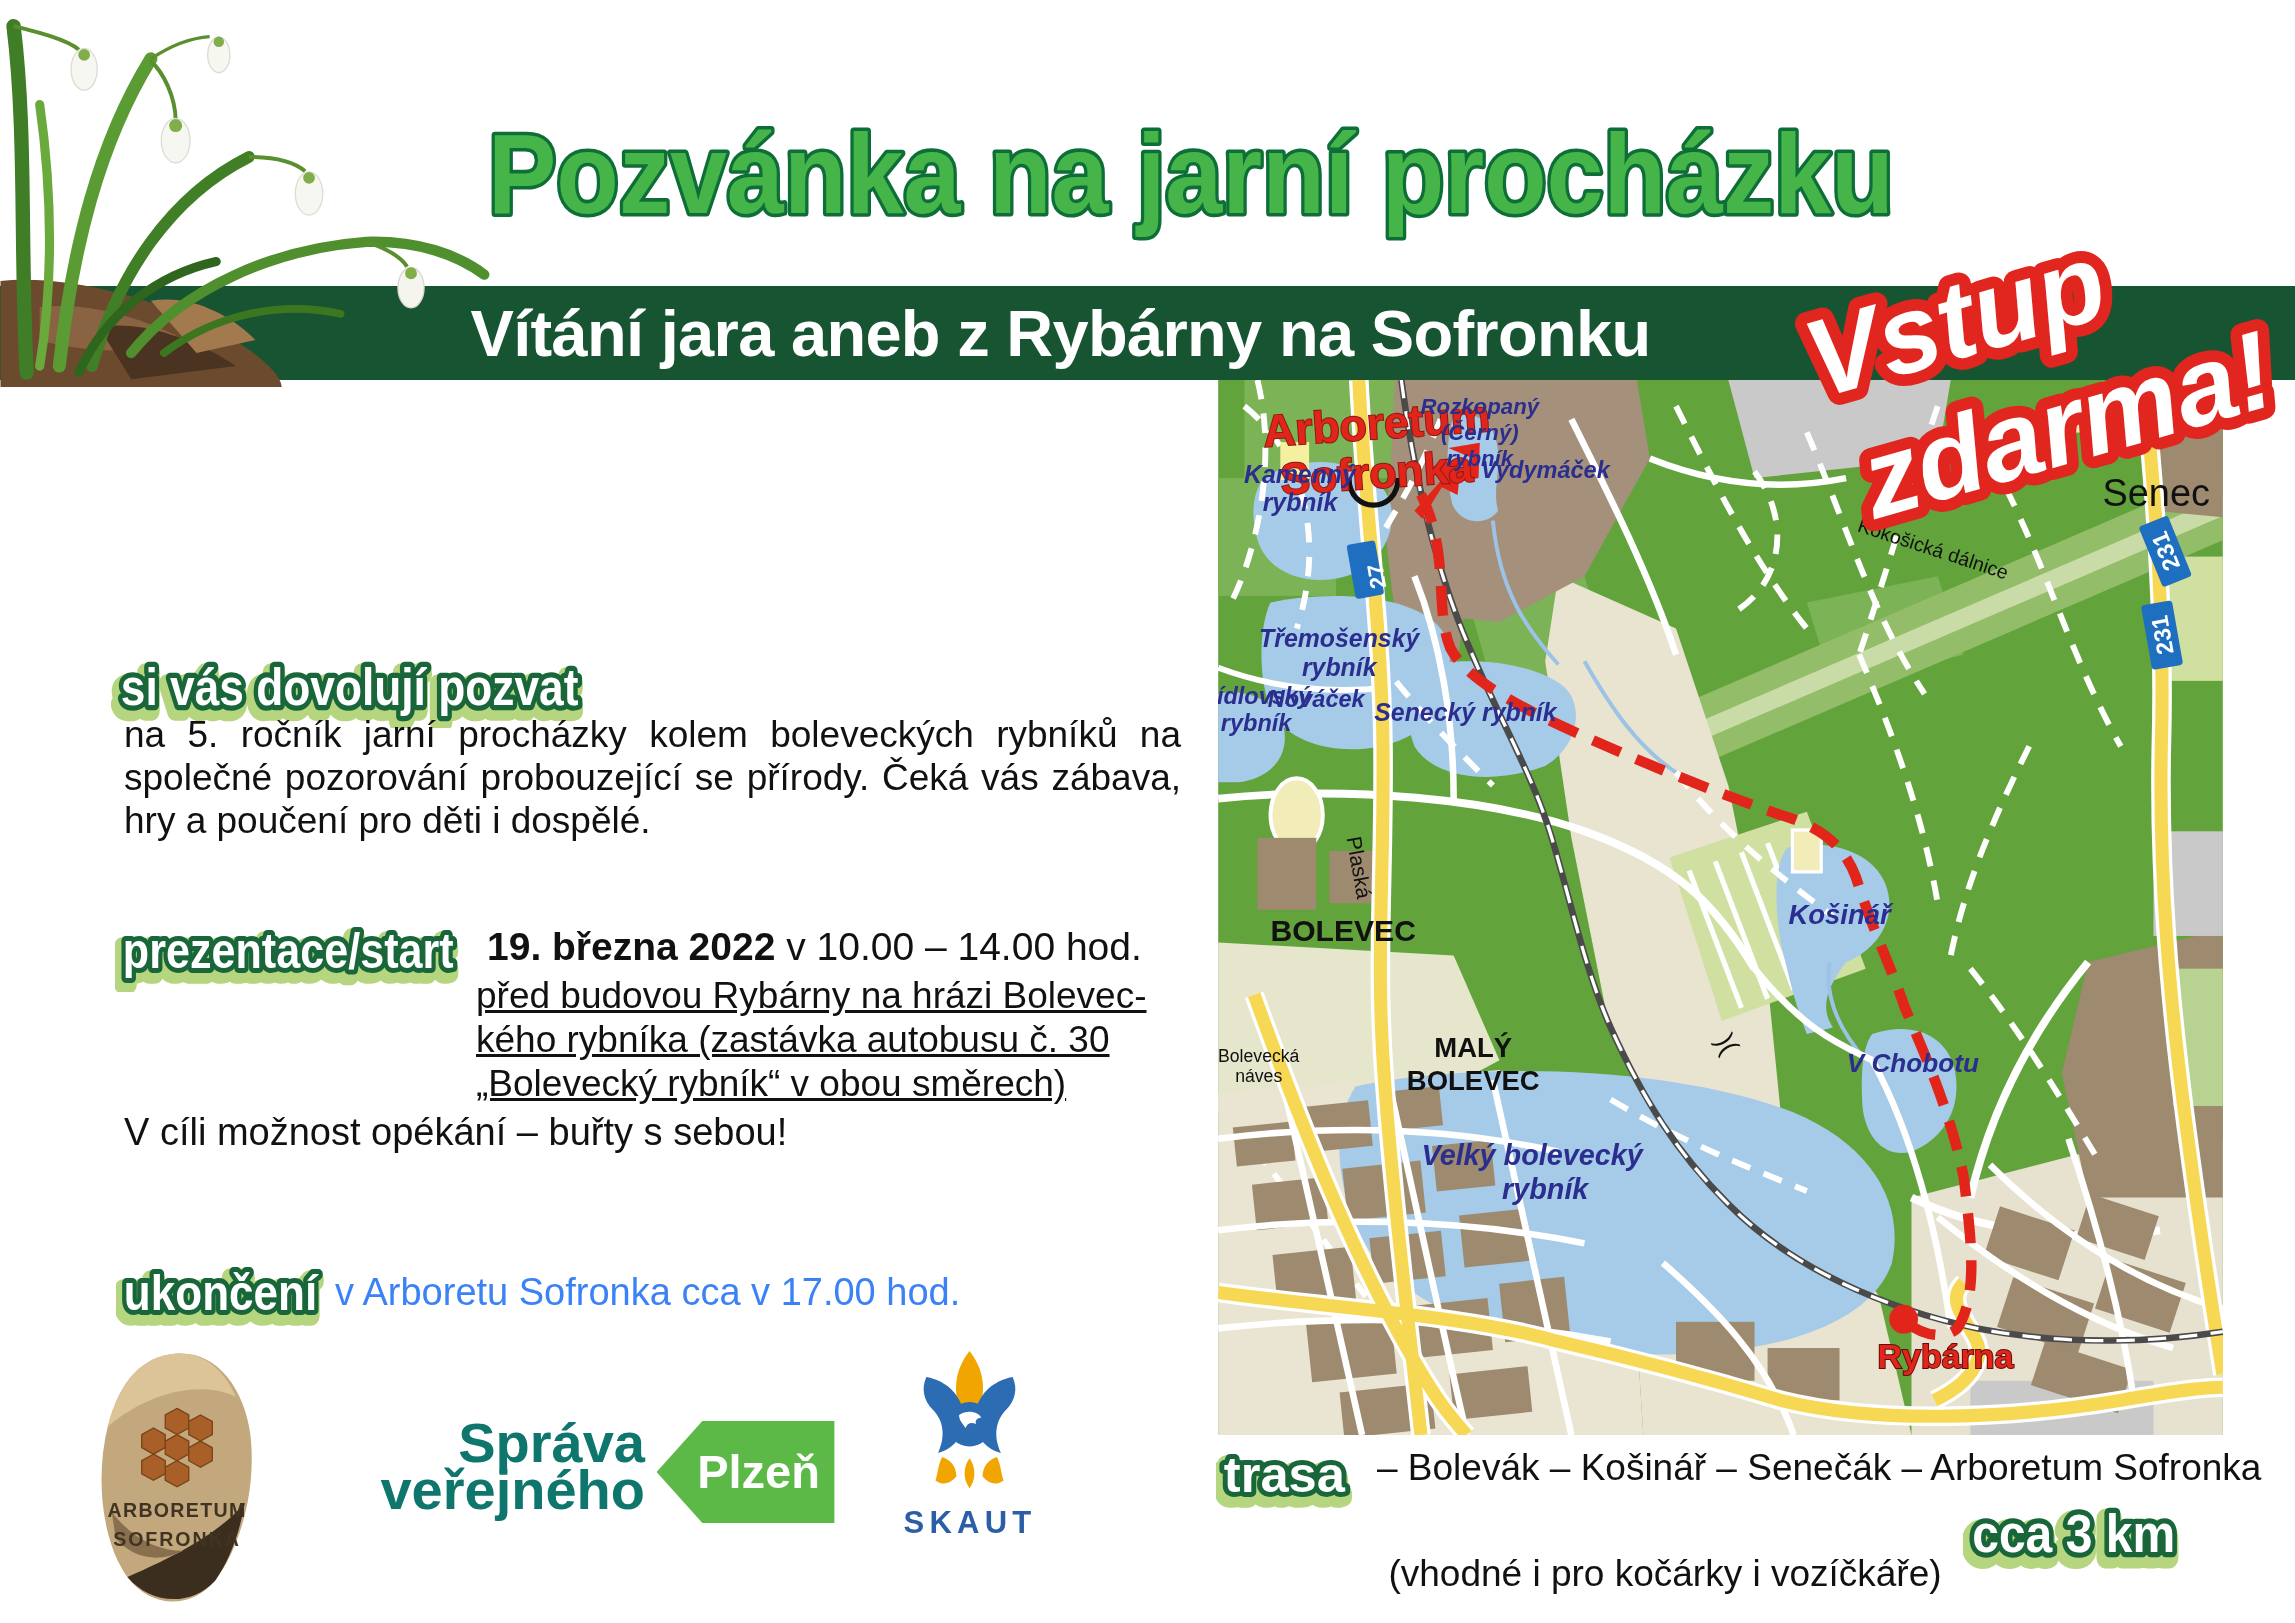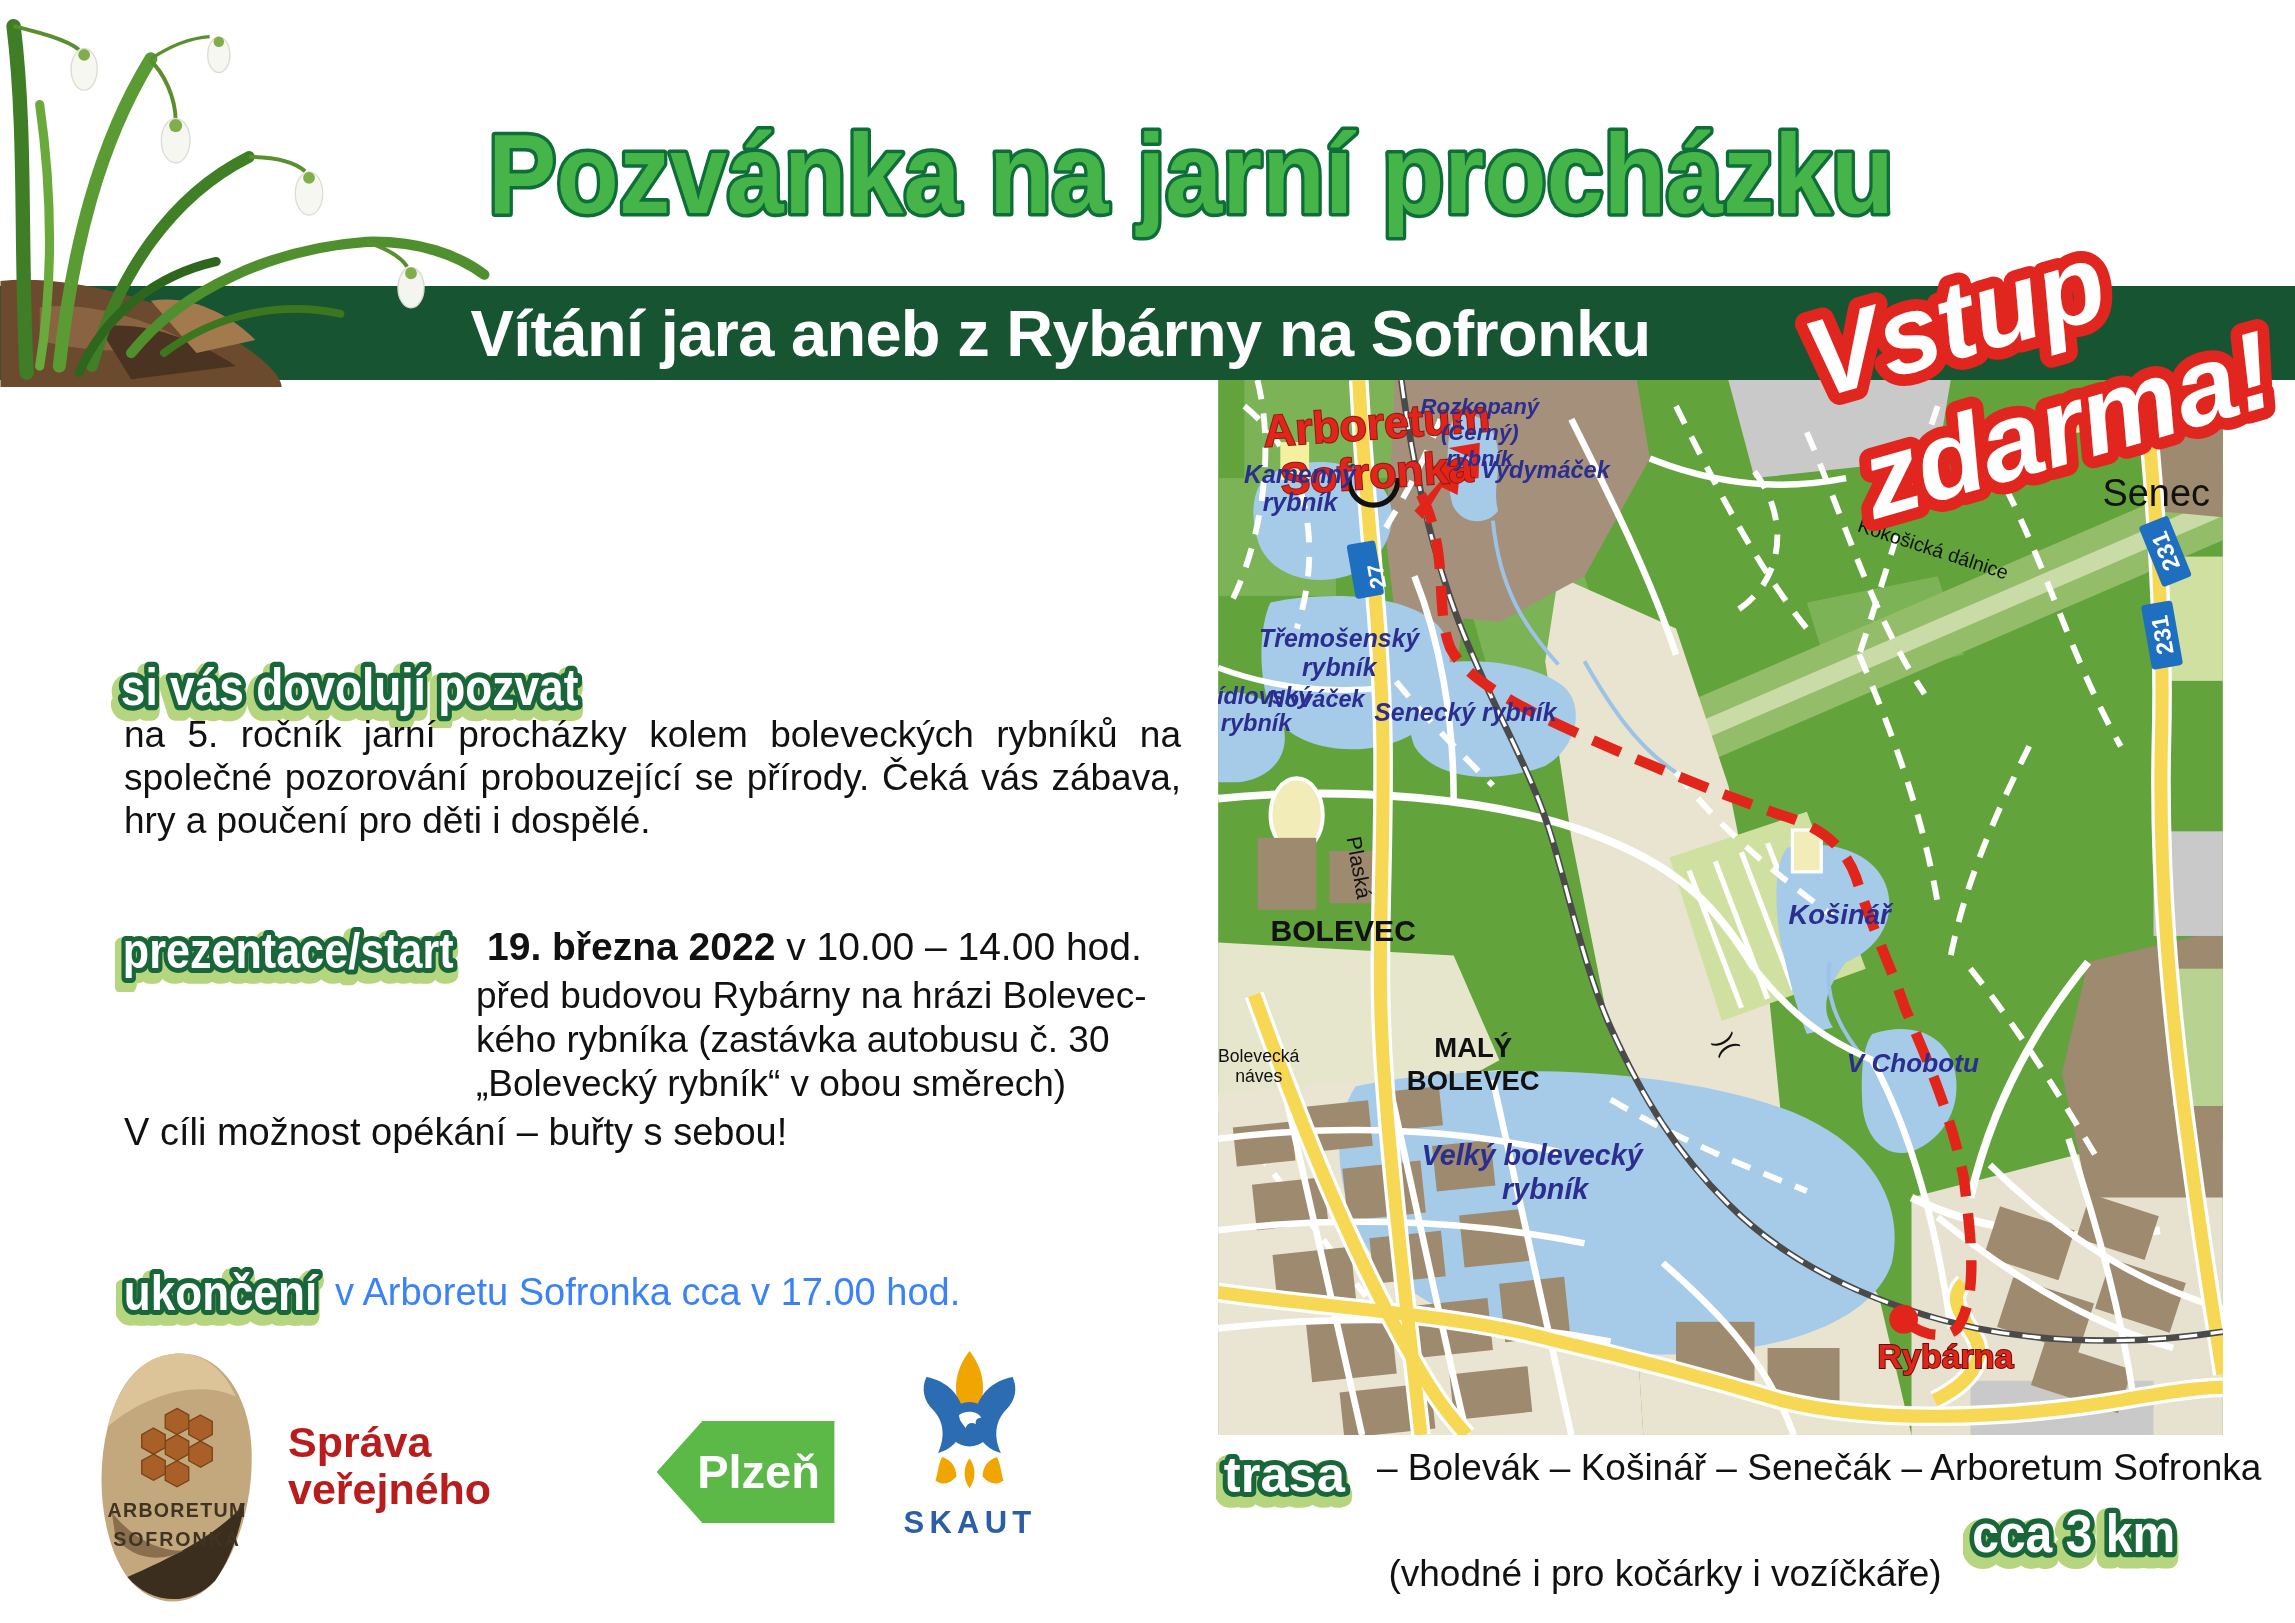--- a/index.html
+++ b/index.html
@@ -13,26 +13,26 @@
   #banner-text{position:absolute;left:308px;top:0;width:1505px;height:94px;
                display:flex;align-items:center;justify-content:center;
                color:#ffffff;font-weight:bold;font-size:65px;letter-spacing:-0.7px;white-space:nowrap;}
   
   .green-par{color:#17603a;font-weight:bold;}
   .body-par{color:#111111;}
   #intro{left:124px;top:419px;width:1059px;font-size:37px;line-height:44px;text-align:justify;}
   #invite-par{left:124px;top:713px;width:1057px;font-size:37px;line-height:43px;text-align:justify;}
   #date-line{left:487px;top:925px;font-size:39px;color:#111;white-space:nowrap;}
   #date-line b{font-weight:bold;}
-  #start-lines{left:476px;top:974px;font-size:37px;line-height:44px;color:#111;}
+  #start-lines{left:476px;top:974px;font-size:37px;line-height:44px;color:#111;text-decoration:underline;}
   #start-note{left:124px;top:1111px;font-size:38px;color:#111;}
   #end-text{left:335px;top:1271px;font-size:38px;color:#3b82f6;}
   
-  #sponsor-text{left:288px;top:1419px;width:357px;color:#b91c1c;
-                font-weight:bold;font-size:43px;line-height:47px;}
+  #sponsor-text{left:288px;top:1419px;width:357px;text-align:right;color:#0f766e;
+                font-weight:bold;font-size:56px;line-height:47px;}
   #skaut-label{left:898px;top:1505px;width:144px;text-align:center;color:#2b5ea7;
                font-weight:bold;font-size:31px;letter-spacing:5.2px;}
   
   #route-line1{left:1377px;top:1447px;font-size:37px;color:#111;white-space:nowrap;}
   #route-line2{left:1377px;top:1505px;width:576px;text-align:center;font-size:37px;color:#111;margin-top:48px;}
   
   .bubble{font-weight:bold;}
   svg text{font-family:"Liberation Sans",sans-serif;}
   .serifita{font-family:"DejaVu Serif","Liberation Serif",serif;font-style:italic;font-weight:bold;}
 </style>

